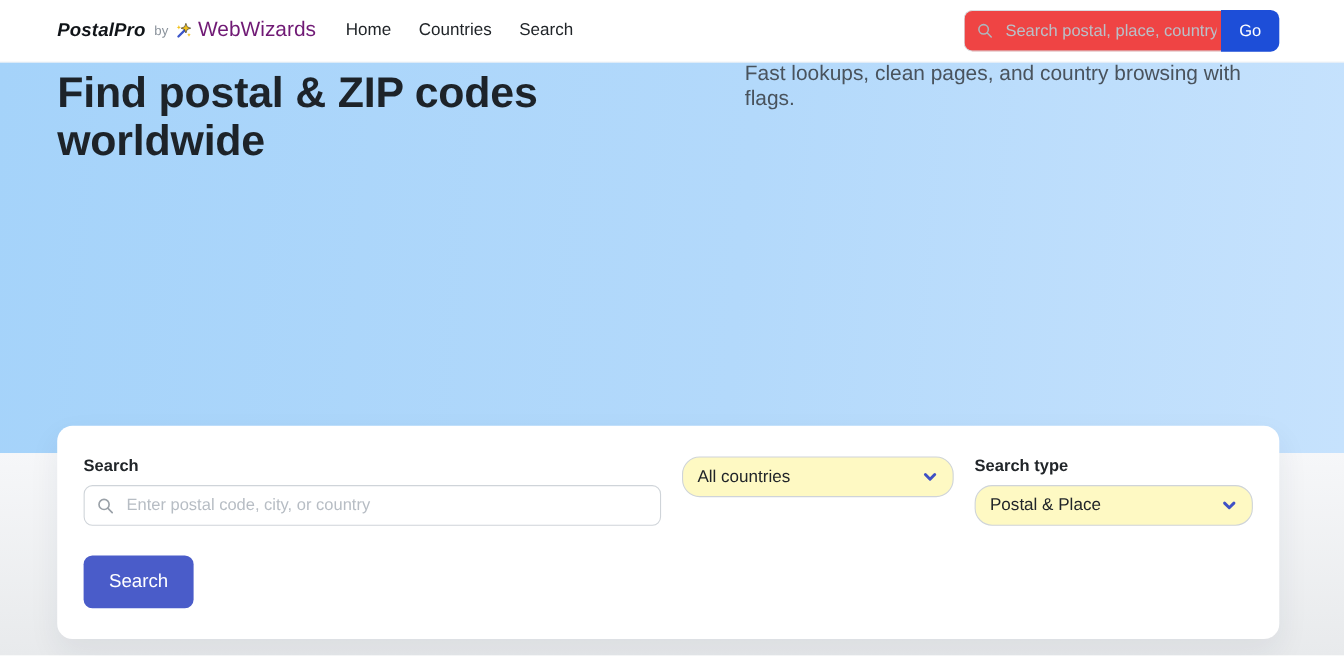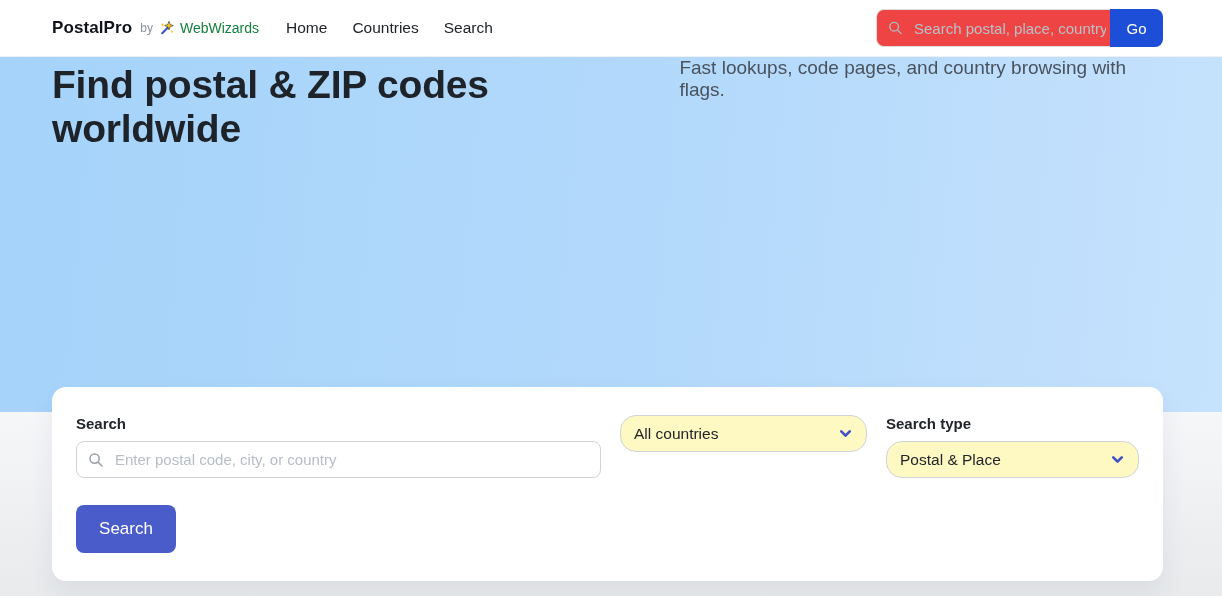--- a/index.html
+++ b/index.html
@@ -11,24 +11,24 @@
     -webkit-font-smoothing: antialiased;
   }
 
   
   .navbar {
     height: 57px; background: #ffffff; border-bottom: 1px solid #eef0f2;
     display: flex; align-items: center;
     padding: 0 59px 0 52px;
   }
   .brand { display: flex; align-items: center; white-space: nowrap; }
-  .brand-name { font-size: 17px; font-weight: 700; color: #101418; letter-spacing: .1px; }
+  .brand-name { font-size: 17px; font-weight: 700; color: #101418; letter-spacing: .1px; font-style: italic; }
   .brand-by { font-size: 12px; color: #8a929b; margin-left: 8px; }
   .brand-icon { margin-left: 6px; display: inline-flex; align-items: center; }
-  .brand-sub { font-size: 14px; color: #15803d; margin-left: 5px; }
+  .brand-sub { font-size: 19px; color: #701a75; margin-left: 5px; }
 
   .nav-links { display: flex; align-items: flex-end; margin-left: 27px; gap: 25px; }
   .nav-link { font-size: 15.5px; color: #212529; text-decoration: none; cursor: pointer; }
 
   .nav-search { margin-left: auto; display: flex; height: 38px; }
   .nav-search-box { position: relative; width: 234px; }
   .nav-search-box input {
     width: 100%; height: 100%; border: 1px solid #d9dde1; border-right: none;
     border-radius: 8px 0 0 8px; padding: 0 4px 0 37px; font-size: 15px;
     font-family: inherit; color: #212529; outline: none; background: #ef4444;
@@ -112,21 +112,21 @@
         </svg>
       </span>
       <input type="text" placeholder="Search postal, place, country" style="">
     </div>
     <button class="go-btn">Go</button>
   </div>
 </header>
 
 <section class="hero">
   <h1>Find postal &amp; ZIP codes worldwide</h1>
-  <p>Fast lookups, code pages, and country browsing with flags.</p>
+  <p>Fast lookups, clean pages, and country browsing with flags.</p>
 </section>
 
 <section class="lower">
   <div class="card">
     <div class="card-row">
       <div class="col-search">
         <div class="field-label">Search</div>
         <div class="text-field">
           <span class="search-glyph">
             <svg width="16" height="16" viewBox="0 0 16 16">

